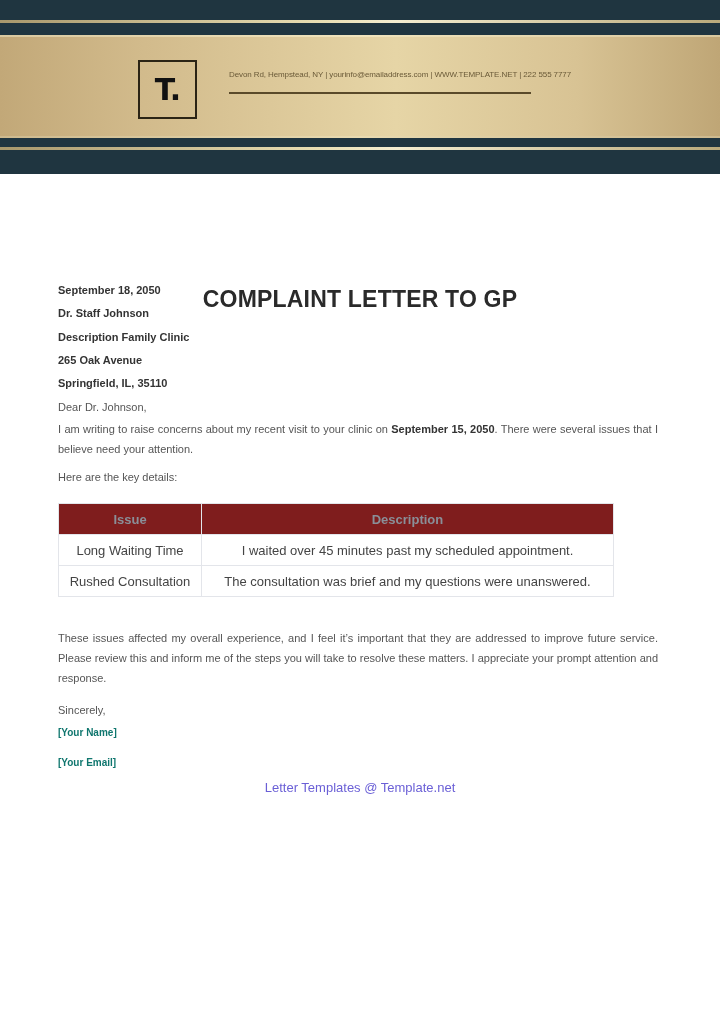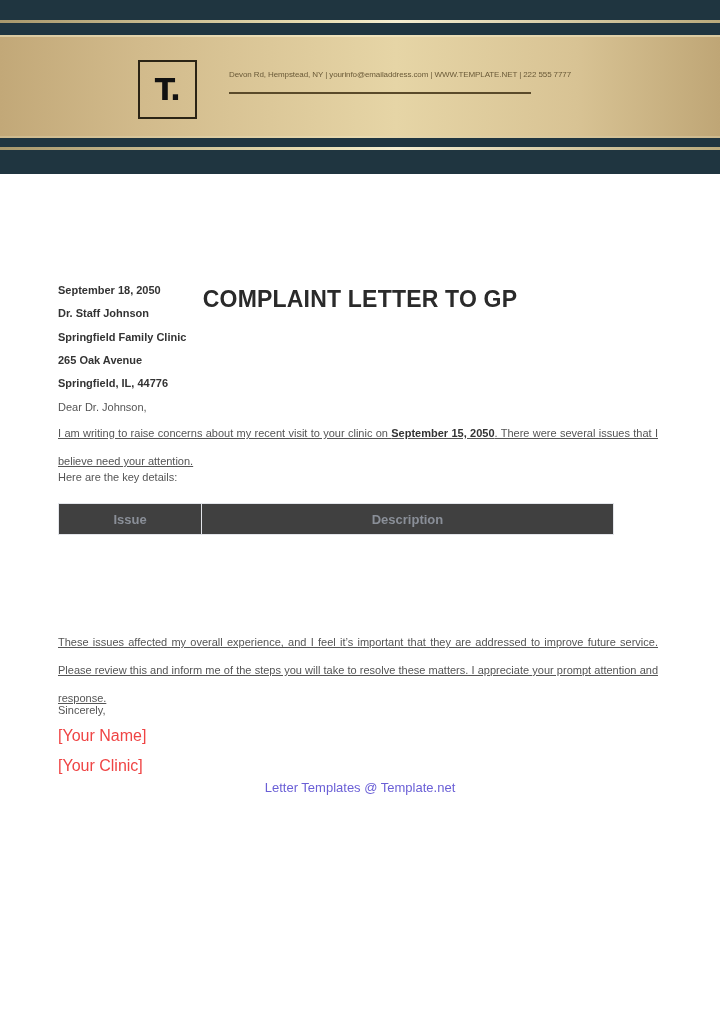--- a/index.html
+++ b/index.html
@@ -43,33 +43,33 @@
     .contact-rule { position: absolute; left: 229px; top: 92px; width: 302px; height: 2px; background: #5a4a2a; }
 
     
     .title {
       position: absolute; left: 0; width: 720px; top: 238px; text-align: center;
       font-weight: bold; font-size: 23px; color: #2a2a2a; letter-spacing: 0.2px; margin-top: 48px;
     }
     .addr { position: absolute; left: 58px; font-size: 11px; font-weight: bold; color: #333; }
     .p { position: absolute; left: 58px; font-size: 11px; color: #555; white-space: nowrap; }
     .p b { color: #333; }
-    .p.justify { width: 600px; white-space: normal; text-align: justify; line-height: 28px; text-decoration: underline; }
+    .p.justify { width: 600px; white-space: normal; text-align: justify; line-height: 20px; }
 
     table.issues {
       position: absolute; left: 58px; top: 503px; width: 556px; border-collapse: collapse;
       font-size: 13px; color: #444;
     }
     table.issues th, table.issues td {
       border: 1px solid #e3e5ea; height: 30px; padding: 0 6px; text-align: center; white-space: nowrap;
     }
-    table.issues th { background: #404040; color: #8a8f98; font-weight: bold; font-size: 13px; }
+    table.issues th { background: #7f1d1d; color: #8a8f98; font-weight: bold; font-size: 13px; }
     table.issues th:first-child, table.issues td:first-child { width: 130px; }
 
-    .sig { position: absolute; left: 58px; font-size: 16px; font-weight: normal; color: #ef4444; }
+    .sig { position: absolute; left: 58px; font-size: 10px; font-weight: bold; color: #0f766e; }
     .footer-link {
       position: absolute; left: 0; width: 720px; top: 780px; text-align: center;
       font-size: 13px; color: #6a5fd6; text-decoration: none;
     }
   </style>
 </head>
 <body>
 
 <div class="banner">
   <div class="stripe s1"></div>
@@ -80,40 +80,48 @@
   </div>
   <div class="contact">Devon Rd, Hempstead, NY | yourinfo@emailaddress.com | WWW.TEMPLATE.NET | 222 555 7777</div>
   <div class="contact-rule"></div>
   <div class="stripe s2"></div>
 </div>
 
 <div class="title">COMPLAINT LETTER TO GP</div>
 
 <div class="addr" style="top:284px">September 18, 2050</div>
 <div class="addr" style="top:307px">Dr. Staff Johnson</div>
-<div class="addr" style="top:331px">Springfield Family Clinic</div>
+<div class="addr" style="top:331px">Description Family Clinic</div>
 <div class="addr" style="top:354px">265 Oak Avenue</div>
-<div class="addr" style="top:377px">Springfield, IL, 44776</div>
+<div class="addr" style="top:377px">Springfield, IL, 35110</div>
 
 <div class="p" style="top:401px">Dear Dr. Johnson,</div>
 
 <div class="p justify" style="top:419px"><span>I am writing to raise concerns about my recent visit to your clinic on </span><b>September 15, 2050</b><span>. There were several issues that I believe need your attention.</span></div>
 
 <div class="p" style="top:471px">Here are the key details:</div>
 
 <table class="issues">
   <thead>
     <tr>
       <th>Issue</th>
       <th>Description</th>
     </tr>
   </thead>
   <tbody>
+    <tr>
+      <td>Long Waiting Time</td>
+      <td>I waited over 45 minutes past my scheduled appointment.</td>
+    </tr>
+    <tr>
+      <td>Rushed Consultation</td>
+      <td>The consultation was brief and my questions were unanswered.</td>
+    </tr>
   </tbody>
 </table>
 
 <div class="p justify" style="top:628px">These issues affected my overall experience, and I feel it’s important that they are addressed to improve future service. Please review this and inform me of the steps you will take to resolve these matters. I appreciate your prompt attention and response.</div>
 
 <div class="p" style="top:704px">Sincerely,</div>
 <div class="sig" style="top:727px">[Your Name]</div>
-<div class="sig" style="top:757px">[Your Clinic]</div>
+<div class="sig" style="top:757px">[Your Email]</div>
 
 <a class="footer-link">Letter Templates @ Template.net</a>
 
 </body></html>

